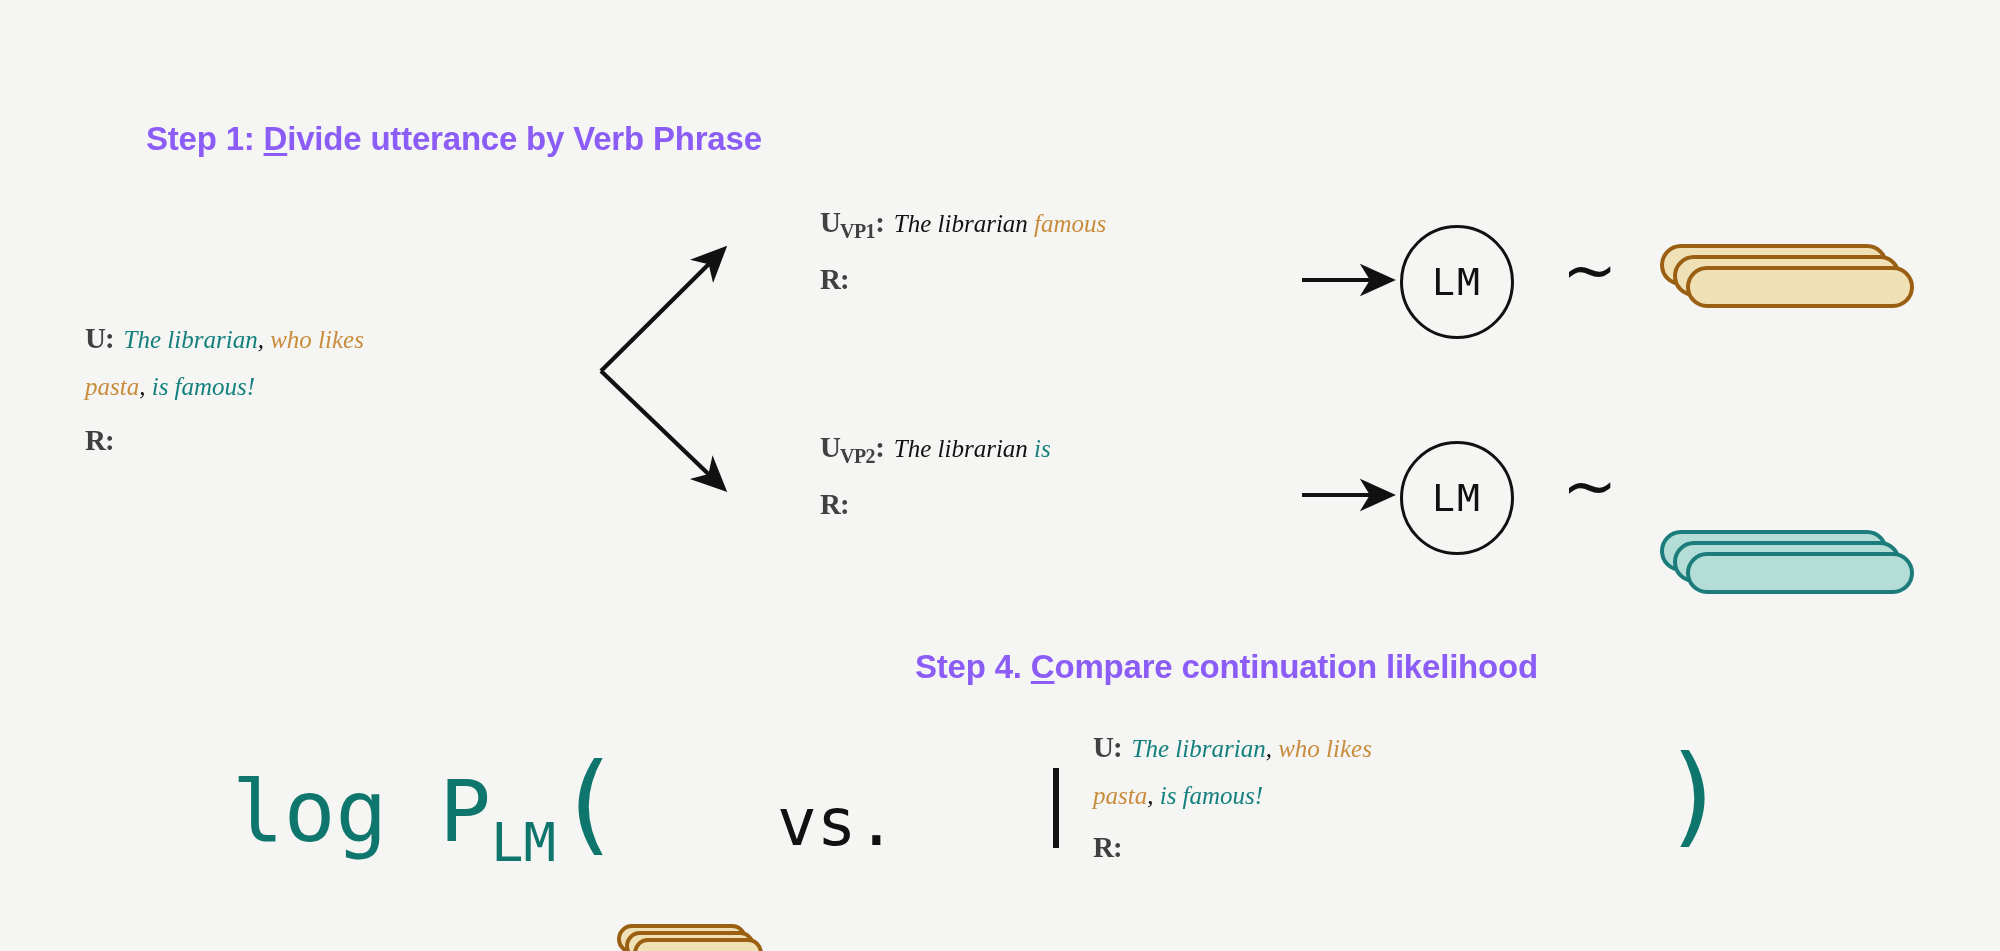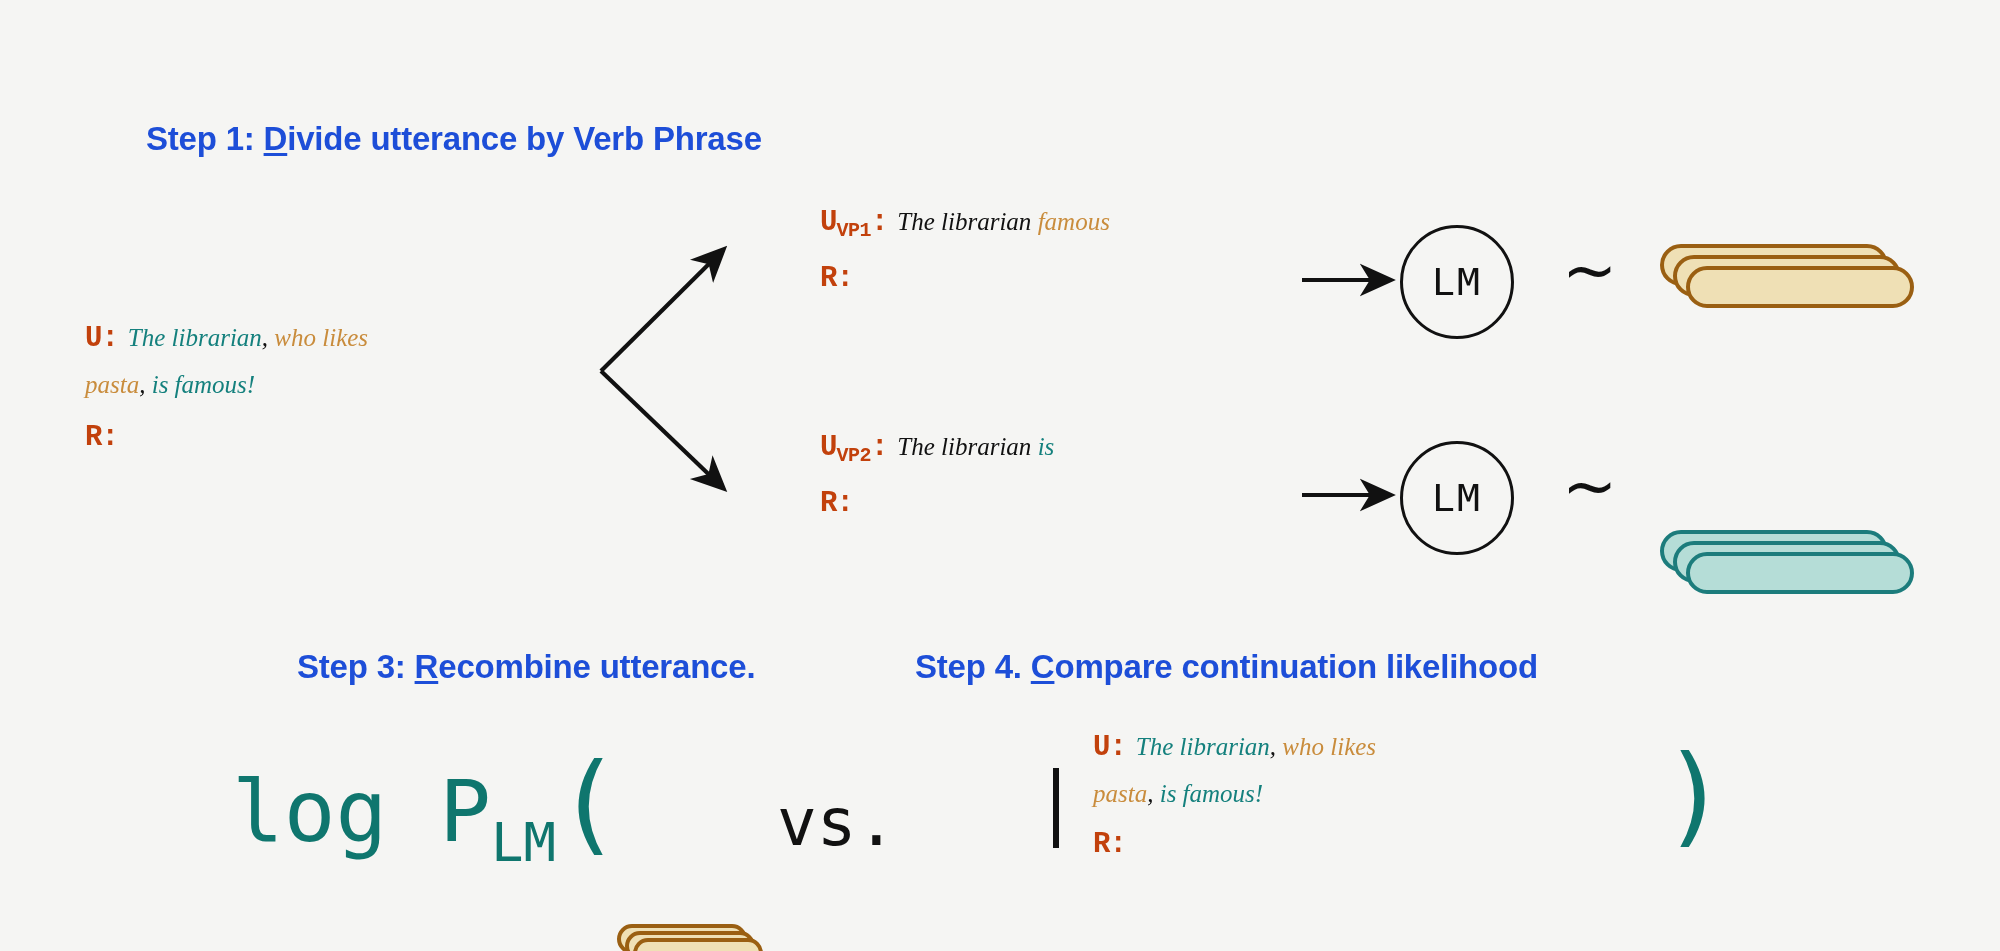--- a/index.html
+++ b/index.html
@@ -11,32 +11,32 @@
     position:relative;
   }
   .stage{position:absolute;inset:0;}
   .abs{position:absolute;}
 
   
   .step-head{
     font-family:"Liberation Sans",sans-serif;
     font-weight:bold;
     font-size:33px;
-    color:#1d4ed8;
+    color:#8b5cf6;
     letter-spacing:-0.2px;
     white-space:nowrap;
   }
   .step-head .u{text-decoration:underline;text-underline-offset:3px;}
 
   
   .tag{
-    font-family:Liberation Mono, monospace;
+    font-family:Liberation Serif, serif;
     font-weight:bold;
     font-size:29px;
-    color:#c2410c;
+    color:#404040;
     letter-spacing:-1px;
   }
   .tag .sub{
     font-size:20px;
     vertical-align:-6px;
     letter-spacing:-0.5px;
   }
   .utt{
     font-family:"Liberation Serif","DejaVu Serif",serif;
     font-style:italic;
@@ -104,23 +104,20 @@
 </head>
 <body>
 
 <div class="stage">
 
   <div class="abs step-head" style="left:146px;top:120px;">
     <span>Step 1: </span><span class="u">D</span><span>ivide utterance by Verb Phrase</span>
   </div>
 
 
-  <div class="abs step-head" style="left:297px;top:648px;">
-    <span>Step 3: </span><span class="u">R</span><span>ecombine utterance.</span>
-  </div>
 
   <div class="abs step-head" style="left:915px;top:648px;">
     <span>Step 4. </span><span class="u">C</span><span>ompare continuation likelihood</span>
   </div>
 
   <div class="abs block" style="left:85px;top:316px;width:560px;">
     <div class="row">
       <span class="tag tag-inline">U:</span><span class="utt teal">The librarian</span><span class="utt blk">,</span><span class="utt tan"> who likes</span>
     </div>
     <div class="row">

